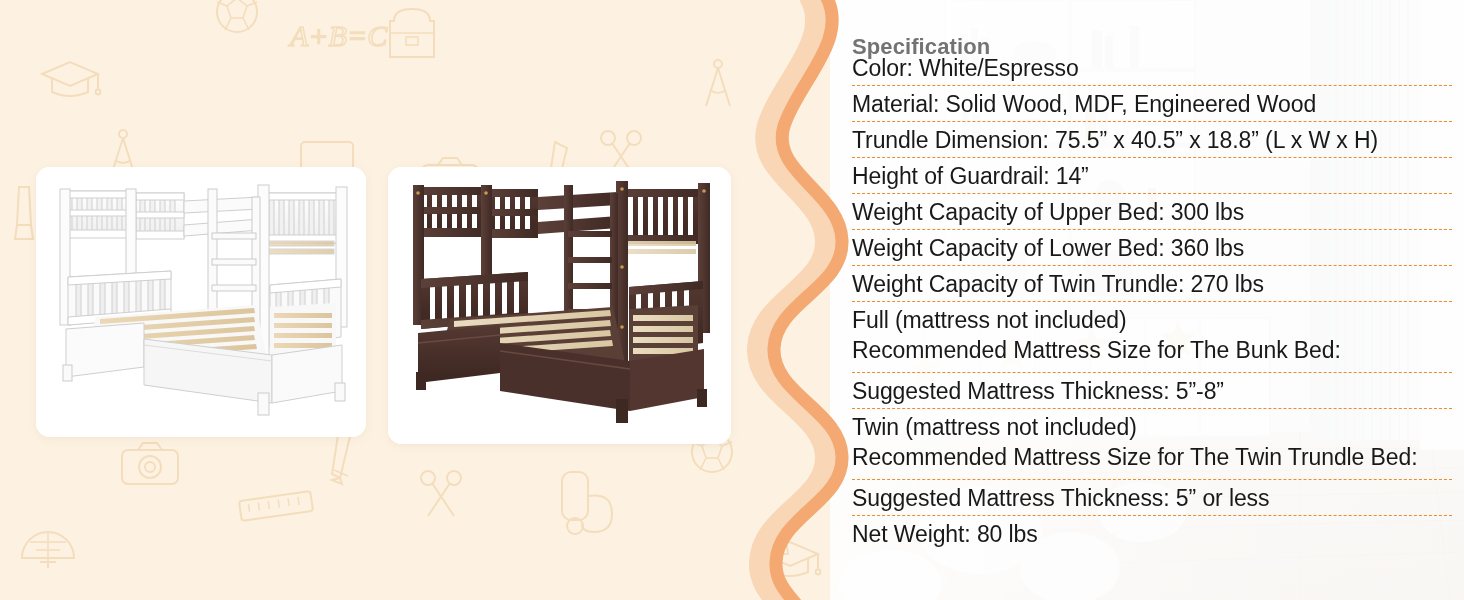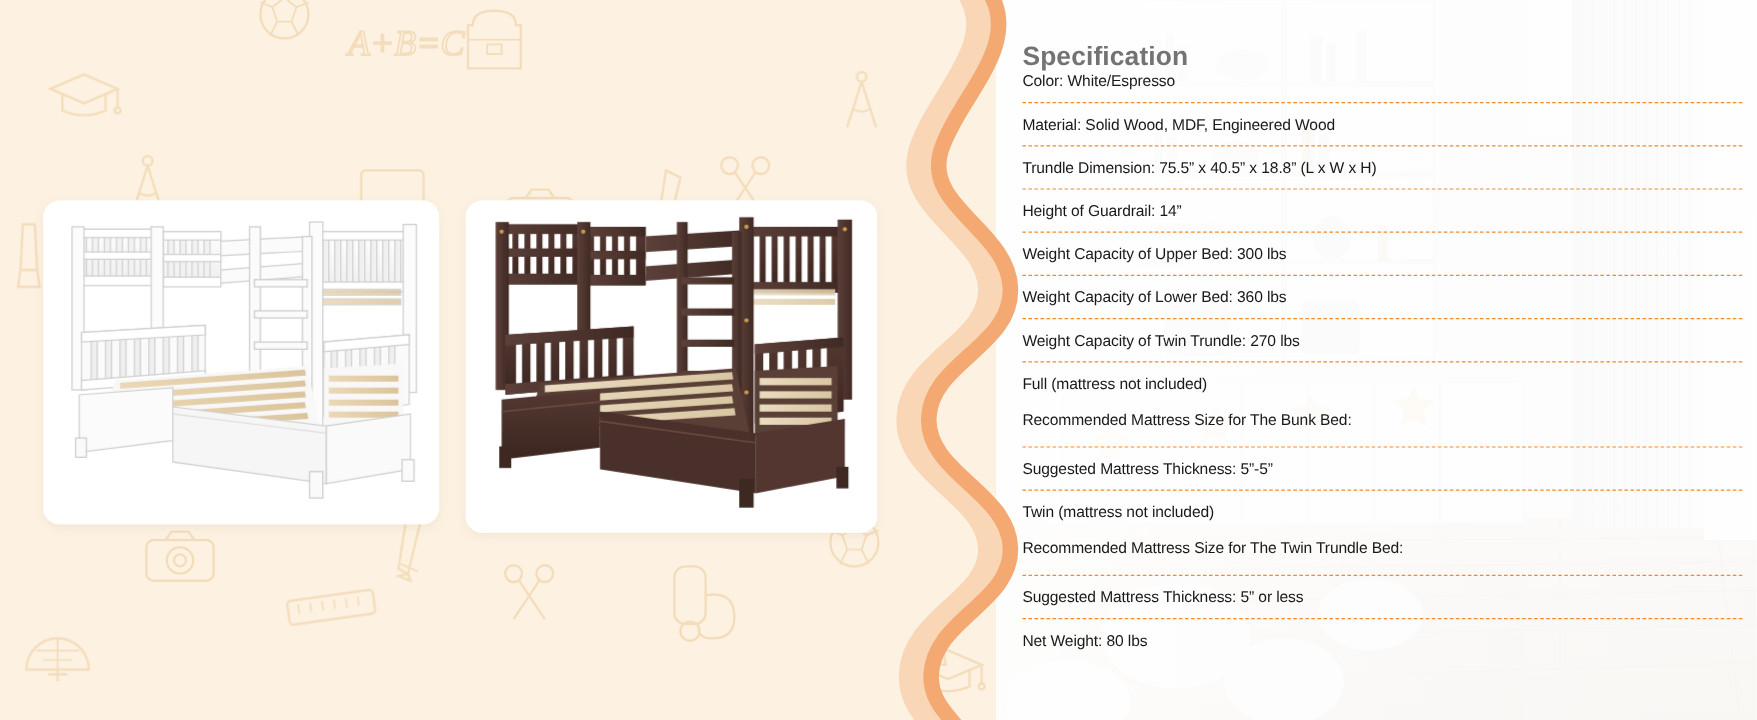--- a/index.html
+++ b/index.html
@@ -121,21 +121,21 @@
   .spec-row {
     position: relative;
     min-height: 35.5px;
     box-sizing: border-box;
     border-bottom: 1px dashed #f08b2c;
     padding-top: 3px;
     padding-bottom: 2px;
   }
   .spec-row:last-child { border-bottom: none; }
   .spec-row .line {
-    font-size: 13px;
+    font-size: 23px;
     line-height: 30px;
     color: #191919;
     white-space: nowrap;
     letter-spacing: -0.1px;
   }
   .spec-row.two-line { min-height: 71px; }
 </style>
 </head>
 <body>
 
@@ -668,21 +668,21 @@
         <div class="spec-row">
           <div class="line">Weight Capacity of Twin Trundle: 270 lbs</div>
         </div>
 
         <div class="spec-row two-line">
           <div class="line">Full (mattress not included)</div>
           <div class="line">Recommended Mattress Size for The Bunk Bed:</div>
         </div>
 
         <div class="spec-row">
-          <div class="line">Suggested Mattress Thickness: 5”-5”</div>
+          <div class="line">Suggested Mattress Thickness: 5”-8”</div>
         </div>
 
         <div class="spec-row two-line">
           <div class="line">Twin (mattress not included)</div>
           <div class="line">Recommended Mattress Size for The Twin Trundle Bed:</div>
         </div>
 
         <div class="spec-row">
           <div class="line">Suggested Mattress Thickness: 5” or less</div>
         </div>

